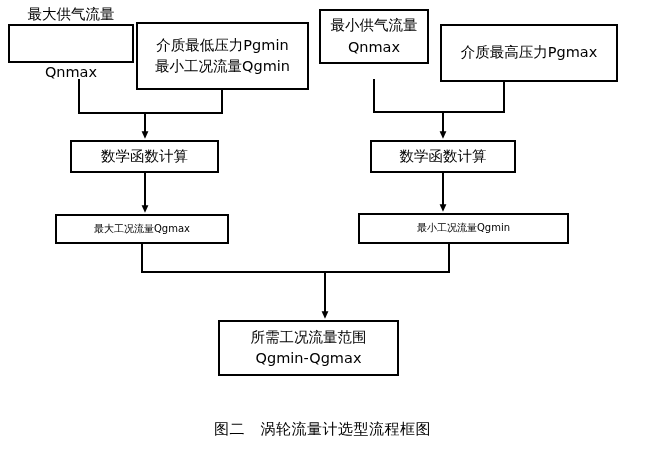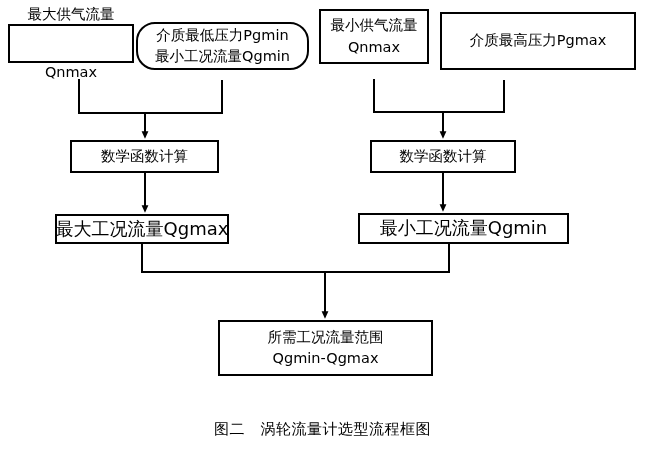--- a/index.html
+++ b/index.html
@@ -35,35 +35,35 @@
     text-align: center;
     color: #000000;
     line-height: 1.45;
     z-index: 2;
   }
   .node .ln {
     display: block;
     white-space: nowrap;
   }
   .t15 { font-size: 14.5px; }
-  .t14 { font-size: 18px; }
+  .t14 { font-size: 10px; }
 
   
   #n-qnmax     { left: 8px;   top: 24px;  width: 126px; height: 39px; gap: 36px; }
-  #n-pgmin     { left: 136px; top: 22px;  width: 173px; height: 48px; border-radius: 19px; }
+  #n-pgmin     { left: 136px; top: 22px;  width: 173px; height: 68px; }
   #n-qnmin     { left: 319px; top: 9px;  width: 110px; height: 55px; }
-  #n-pgmax     { left: 440px; top: 12px;  width: 196px; height: 58px; }
+  #n-pgmax     { left: 440px; top: 24px;  width: 178px; height: 58px; }
   
   #n-calc-l    { left: 70px;  top: 140px; width: 149px; height: 33px; }
   #n-calc-r    { left: 370px; top: 140px; width: 146px; height: 33px; }
   
   #n-qgmax     { left: 55px;  top: 214px; width: 174px; height: 30px; }
   #n-qgmin     { left: 358px; top: 213px; width: 211px; height: 31px; }
   
-  #n-range     { left: 218px; top: 320px; width: 215px; height: 56px; }
+  #n-range     { left: 218px; top: 320px; width: 181px; height: 56px; }
 
   #caption {
     position: absolute;
     left: 0;
     top: 420px;
     width: 645px;
     text-align: center;
     font-size: 15px;
     color: #000000;
     letter-spacing: 0.5px;

